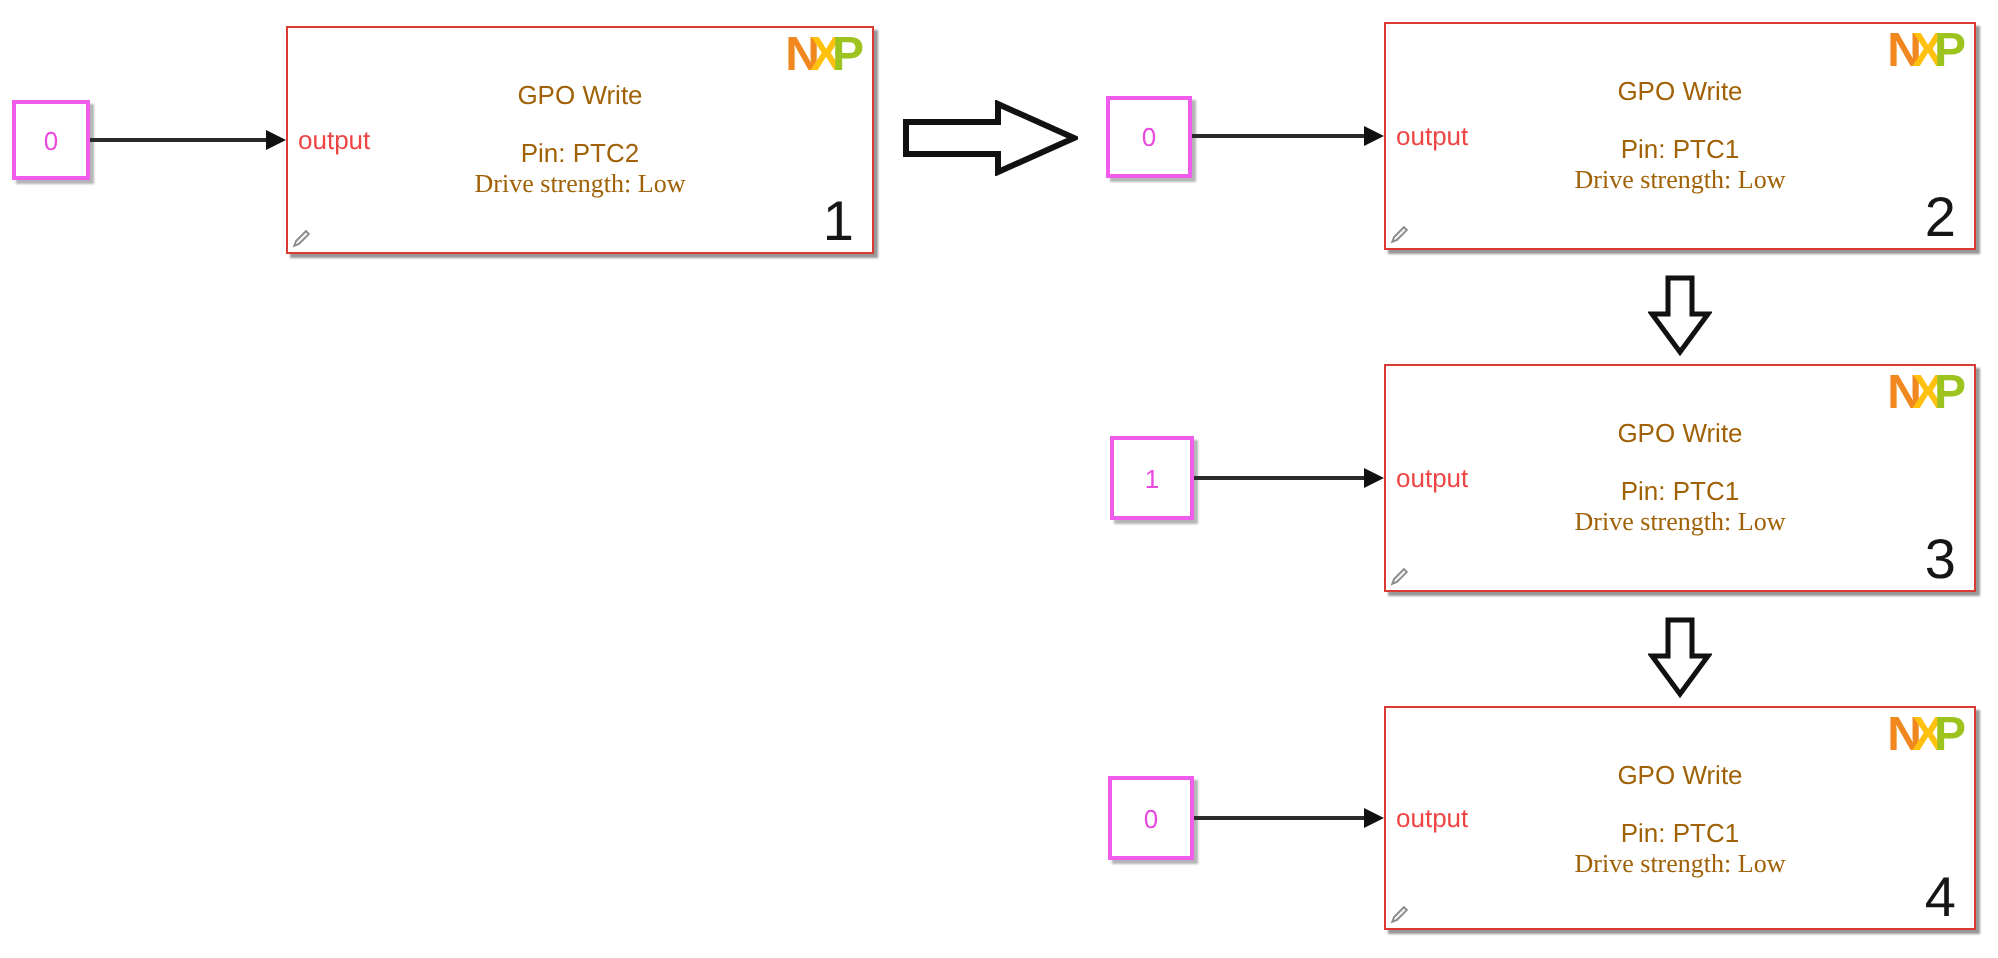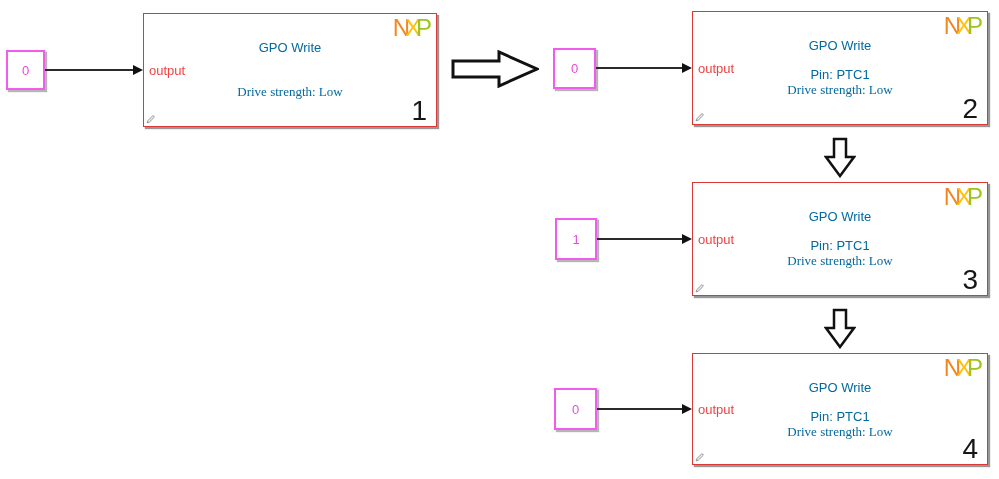--- a/index.html
+++ b/index.html
@@ -7,35 +7,35 @@
   #canvas{position:relative;width:999px;height:479px;background:#ffffff;overflow:hidden;}
 
   
   .gpo-block{
     position:absolute;background:#fff;border:1.5px solid #d93a36;
     box-shadow:2px 2px 1px rgba(95,95,95,.65);
     box-sizing:border-box;
   }
   .block-title,.block-pin,.block-drive{
     position:absolute;left:0;right:0;text-align:center;
-    color:#0369a1;font-size:13px;line-height:15px;white-space:nowrap;
+    color:#a16207;font-size:13px;line-height:15px;white-space:nowrap;
   }
   .block-title{top:26px;}
   .block-pin{top:55px;}
   .block-drive{top:70px;font-family:Liberation Serif, serif;}
   .port-label{
     position:absolute;left:5px;top:50%;transform:translateY(-50%);
     color:#ef4444;font-size:13px;white-space:nowrap;
   }
   .block-number{
     position:absolute;right:9px;bottom:1px;color:#161616;
     font-size:28px;line-height:1;
   }
   .nxp-logo{
-    position:absolute;top:2px;right:7px;font-weight:400;font-size:24px;
+    position:absolute;top:2px;right:7px;font-weight:700;font-size:24px;
     letter-spacing:-3px;line-height:1;white-space:nowrap;
   }
   .nxp-n{color:#f0871f;}
   .nxp-x{color:#ffc10e;margin:0 -2px;}
   .nxp-p{color:#9dc41e;}
   .pencil-icon{position:absolute;left:2px;bottom:2px;width:11px;height:11px;}
 
   
   .const-box{
     position:absolute;background:#fff;border:2px solid #f25cec;
@@ -87,20 +87,21 @@
 
   <div id="const-1" class="const-box">
     <span>0</span>
   </div>
   <div id="wire-1" class="wire"></div>
   <div id="head-1" class="wire-arrowhead"></div>
   <div id="block-1" class="gpo-block">
     <span class="nxp-logo"><span class="nxp-n">N</span><span class="nxp-x">X</span><span class="nxp-p">P</span></span>
     <span class="port-label">output</span>
     <div class="block-title">GPO Write</div>
+    <div class="block-pin">Pin: PTC2</div>
     <div class="block-drive">Drive strength: Low</div>
     <div class="block-number">1</div>
     <svg class="pencil-icon" viewBox="0 0 12 12">
         <path d="M1.2 10.8 L2.2 8.2 L7.6 2.8 L9.2 4.4 L3.8 9.8 Z" fill="#f2f2f2" stroke="#8a8a8a" stroke-width="1"></path>
       </svg>
   </div>
 
   <svg id="arrow-right-1" class="flow-arrow" width="88" height="38" viewBox="0 0 88 38">
     <path d="M2 11 H48 V2 L86 19 L48 36 V27 H2 Z" fill="#ffffff" stroke="#111111" stroke-width="3" stroke-linejoin="miter"></path>
   </svg>

